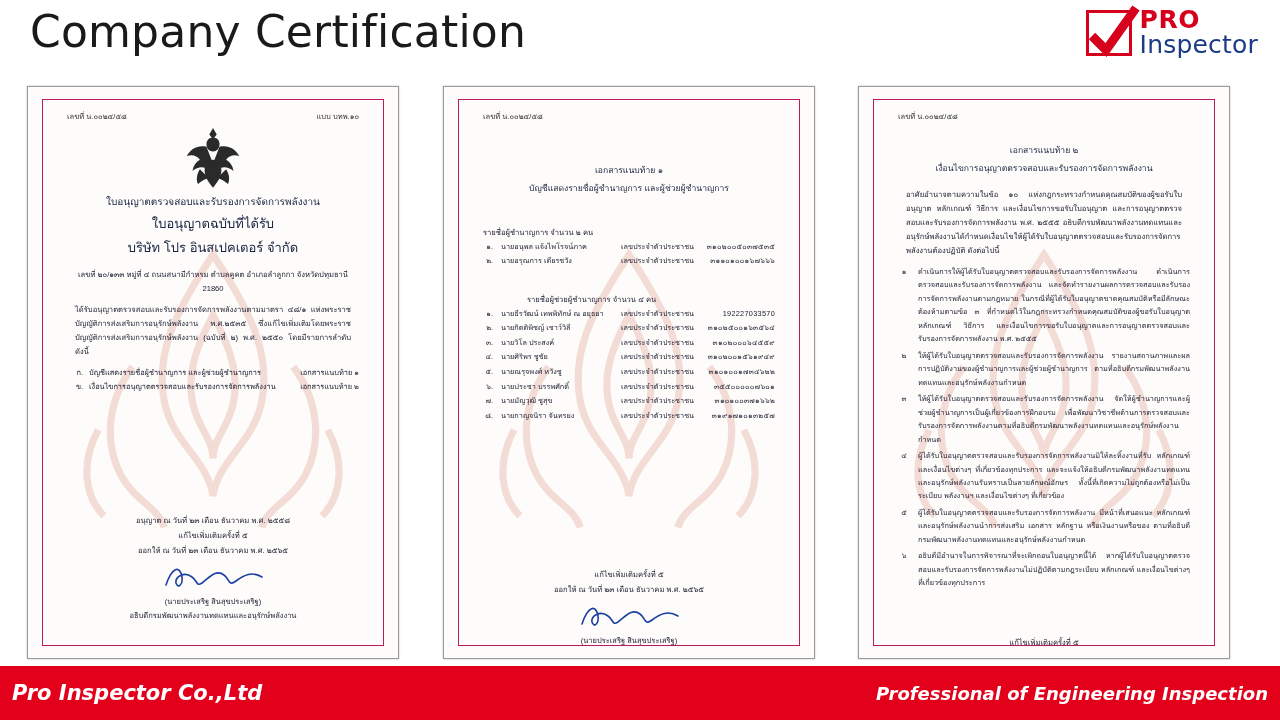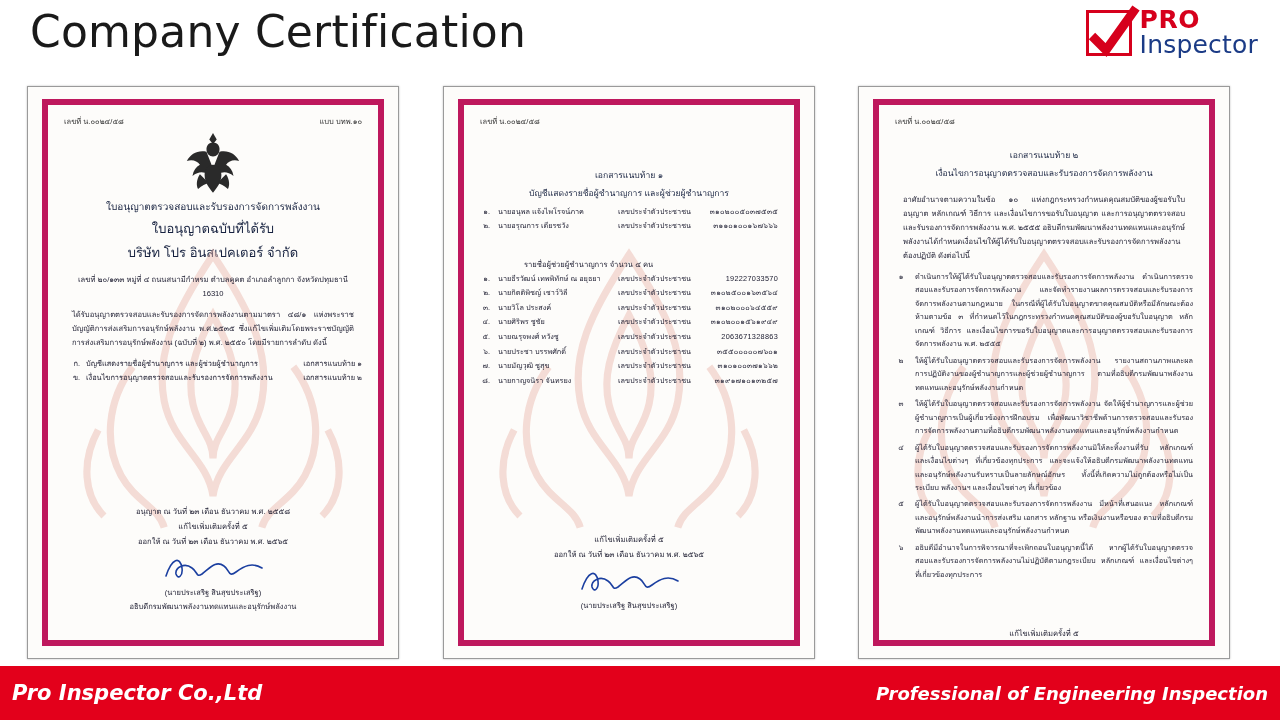--- a/index.html
+++ b/index.html
@@ -69,23 +69,23 @@
     box-shadow: 0 0 2px rgba(0,0,0,0.25);
     overflow: hidden;
   }
   .doc-1 { left: 27px; }
   .doc-2 { left: 443px; }
   .doc-3 { left: 858px; }
   .doc-inner {
     position: absolute;
     left: 14px; top: 12px;
     right: 14px; bottom: 12px;
-    border: 6px solid #be185d;
+    border: 1px solid #be185d;
     background: transparent;
-    padding: 10px 16px;
+    padding: 10px 24px;
     overflow: hidden;
   }
   
   .watermark {
     position: absolute;
     left: 50%; top: 54%;
     transform: translate(-50%,-50%);
     width: 300px; height: 330px;
     opacity: 0.5;
     pointer-events: none;
@@ -259,21 +259,21 @@
             <path d="M37 22 C46 20 54 24 58 32 C52 30 47 32 44 36 C48 38 51 42 52 48 C46 43 40 43 36 46 L30 40 Z"></path>
             <path d="M30 36 c-5 0 -9 5 -9 11 c0 8 5 14 9 19 c4 -5 9 -11 9 -19 c0 -6 -4 -11 -9 -11 z"></path>
             <path d="M16 46 C12 52 12 58 14 62 C18 58 22 56 26 56 Z"></path>
             <path d="M44 46 C48 52 48 58 46 62 C42 58 38 56 34 56 Z"></path>
           </g>
         </svg>
 
         <div class="doc-title">ใบอนุญาตตรวจสอบและรับรองการจัดการพลังงาน</div>
         <div class="doc-sub">ใบอนุญาตฉบับที่ได้รับ</div>
         <div class="doc-sub" style="">บริษัท โปร อินสเปคเตอร์ จำกัด</div>
-        <div class="doc-para center" style="margin-top:10px;">เลขที่ ๒๐/๑๓๓ หมู่ที่ ๔ ถนนสนามีกำหรม ตำบลคูคต อำเภอลำลูกกา จังหวัดปทุมธานี 16310</div>
+        <div class="doc-para center" style="margin-top:10px;">เลขที่ ๒๐/๑๓๓ หมู่ที่ ๔ ถนนสนามีกำหรม ตำบลคูคต อำเภอลำลูกกา จังหวัดปทุมธานี 21860</div>
         <div class="doc-para">ได้รับอนุญาตตรวจสอบและรับรองการจัดการพลังงานตามมาตรา ๔๘/๑ แห่งพระราชบัญญัติการส่งเสริมการอนุรักษ์พลังงาน พ.ศ.๒๕๓๕ ซึ่งแก้ไขเพิ่มเติมโดยพระราชบัญญัติการส่งเสริมการอนุรักษ์พลังงาน (ฉบับที่ ๒) พ.ศ. ๒๕๕๐ โดยมีรายการลำดับ ดังนี้</div>
 
         <div class="list-row">
           <span class="num">ก.</span>
           <span class="txt">บัญชีแสดงรายชื่อผู้ชำนาญการ และผู้ช่วยผู้ชำนาญการ</span>
           <span class="tail">เอกสารแนบท้าย ๑</span>
         </div>
         <div class="list-row">
           <span class="num">ข.</span>
           <span class="txt">เงื่อนไขการอนุญาตตรวจสอบและรับรองการจัดการพลังงาน</span>
@@ -308,20 +308,21 @@
         </svg>
 
         <div class="doc-head-row">
           <span>เลขที่ น.๐๐๒๔/๕๘</span>
           <span></span>
         </div>
 
         <div class="doc-title-sm" style="margin-top:42px;">เอกสารแนบท้าย ๑</div>
         <div class="doc-title-sm">บัญชีแสดงรายชื่อผู้ชำนาญการ และผู้ช่วยผู้ชำนาญการ</div>
 
+        <div class="sec-label" style="margin-top:30px;">รายชื่อผู้ชำนาญการ จำนวน ๒ คน</div>
 
         <div class="name-row">
           <span class="num">๑.</span>
           <span class="nm">นายอนุพล แจ้งไพโรจน์ภาค</span>
           <span class="role">เลขประจำตัวประชาชน</span>
           <span class="idn">๓๑๐๒๐๐๕๐๓๗๕๓๕</span>
         </div>
         <div class="name-row">
           <span class="num">๒.</span>
           <span class="nm">นายอรุณการ เดียรชวัง</span>
@@ -352,21 +353,21 @@
         <div class="name-row">
           <span class="num">๔.</span>
           <span class="nm">นายศิริพร ชูชัย</span>
           <span class="role">เลขประจำตัวประชาชน</span>
           <span class="idn">๓๑๐๒๐๐๑๕๖๑๙๔๙</span>
         </div>
         <div class="name-row">
           <span class="num">๕.</span>
           <span class="nm">นายณรุจพงศ์ หวังชู</span>
           <span class="role">เลขประจำตัวประชาชน</span>
-          <span class="idn">2063671328863</span>
+          <span class="idn">๓๑๐๑๐๐๑๗๓๔๖๒๒</span>
         </div>
         <div class="name-row">
           <span class="num">๖.</span>
           <span class="nm">นายประชา บรรพศักดิ์</span>
           <span class="role">เลขประจำตัวประชาชน</span>
           <span class="idn">๓๕๕๐๐๐๐๐๗๖๐๑</span>
         </div>
         <div class="name-row">
           <span class="num">๗.</span>
           <span class="nm">นายมัญวุฒิ ชูสุข</span>

